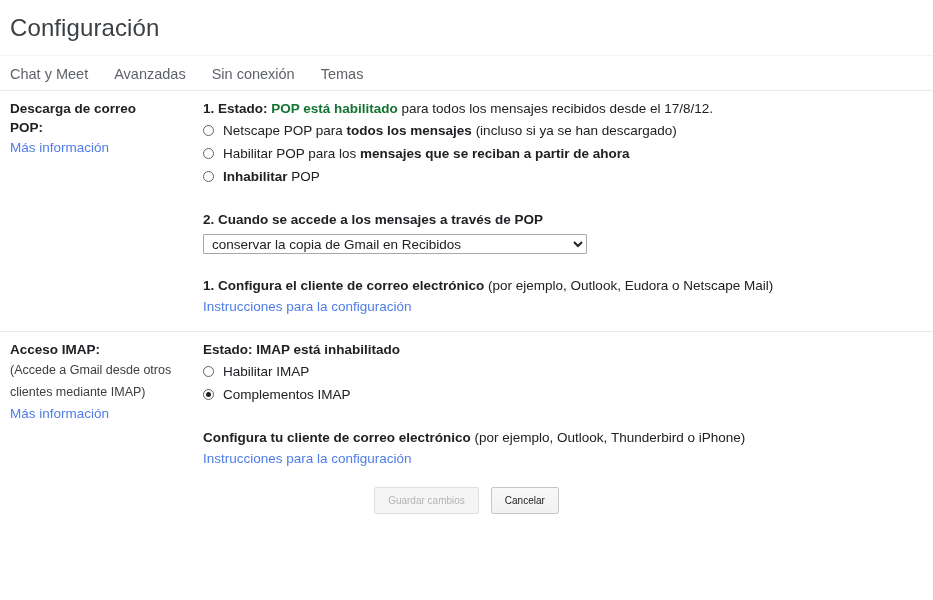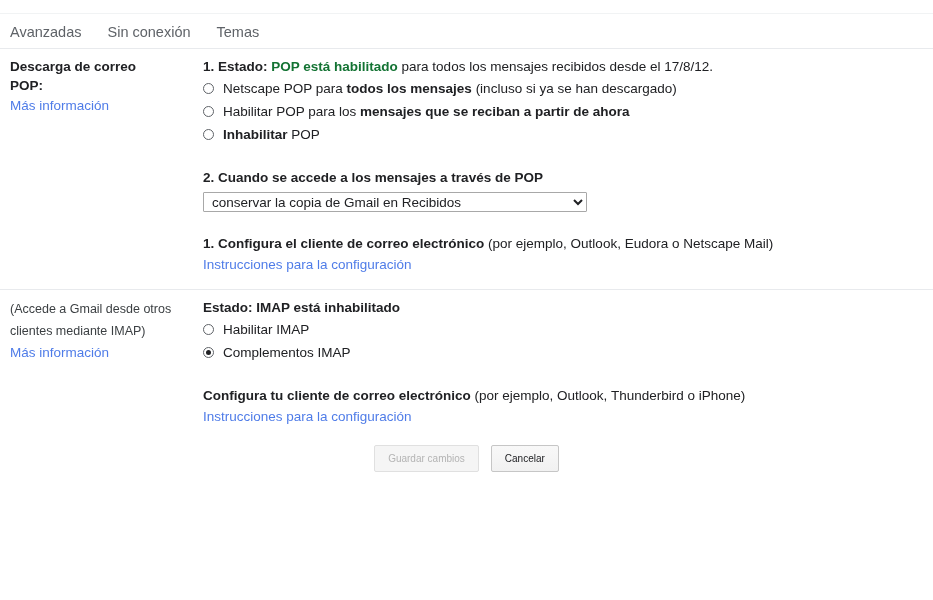--- a/index.html
+++ b/index.html
@@ -202,25 +202,27 @@
     color: #b4b4b4;
     background: #f5f5f5;
     border-color: #e0e0e0;
     cursor: default;
   }
 </style>
 </head>
 <body>
 
 <div>
+  <div class="page-title">Configuración</div>
   <div class="title-rule"></div>
 </div>
 
 <div class="tabbar">
   <div class="tabrow tabrow2">
+    <div class="tab">Chat y Meet</div>
     <div class="tab">Avanzadas</div>
     <div class="tab">Sin conexión</div>
     <div class="tab">Temas</div>
   </div>
 </div>
 <div class="tabs-rule"></div>
 
 <div class="section">
   <div class="sec-left">
     <div class="sec-head">Descarga de correo</div>
@@ -269,20 +271,21 @@
       <span>1. Configura el cliente de correo electrónico</span><span class="normal"> (por ejemplo, Outlook, Eudora o Netscape Mail)</span>
     </div>
     <a class="link">Instrucciones para la configuración</a>
   </div>
 </div>
 
 <div class="section-rule"></div>
 
 <div class="section">
   <div class="sec-left">
+    <div class="sec-head">Acceso IMAP:</div>
     <div class="sec-note">(Accede a Gmail desde otros</div>
     <div class="sec-note">clientes mediante IMAP)</div>
     <a class="link">Más información</a>
   </div>
 
   <div class="sec-right">
     <div class="step-head">Estado: IMAP está inhabilitado</div>
 
     <div class="radio-row">
       <span class="radio"></span>

